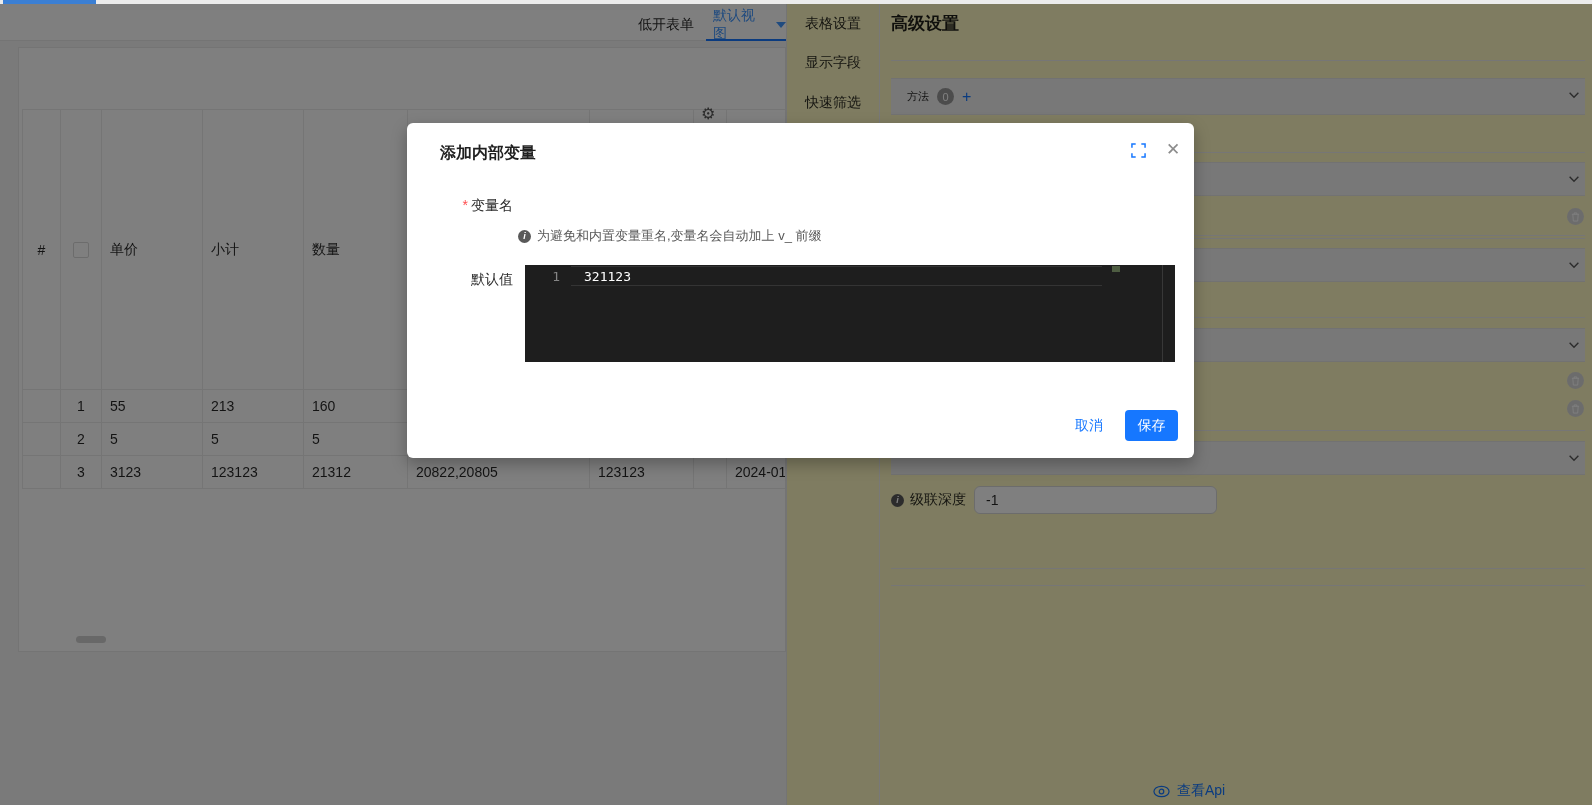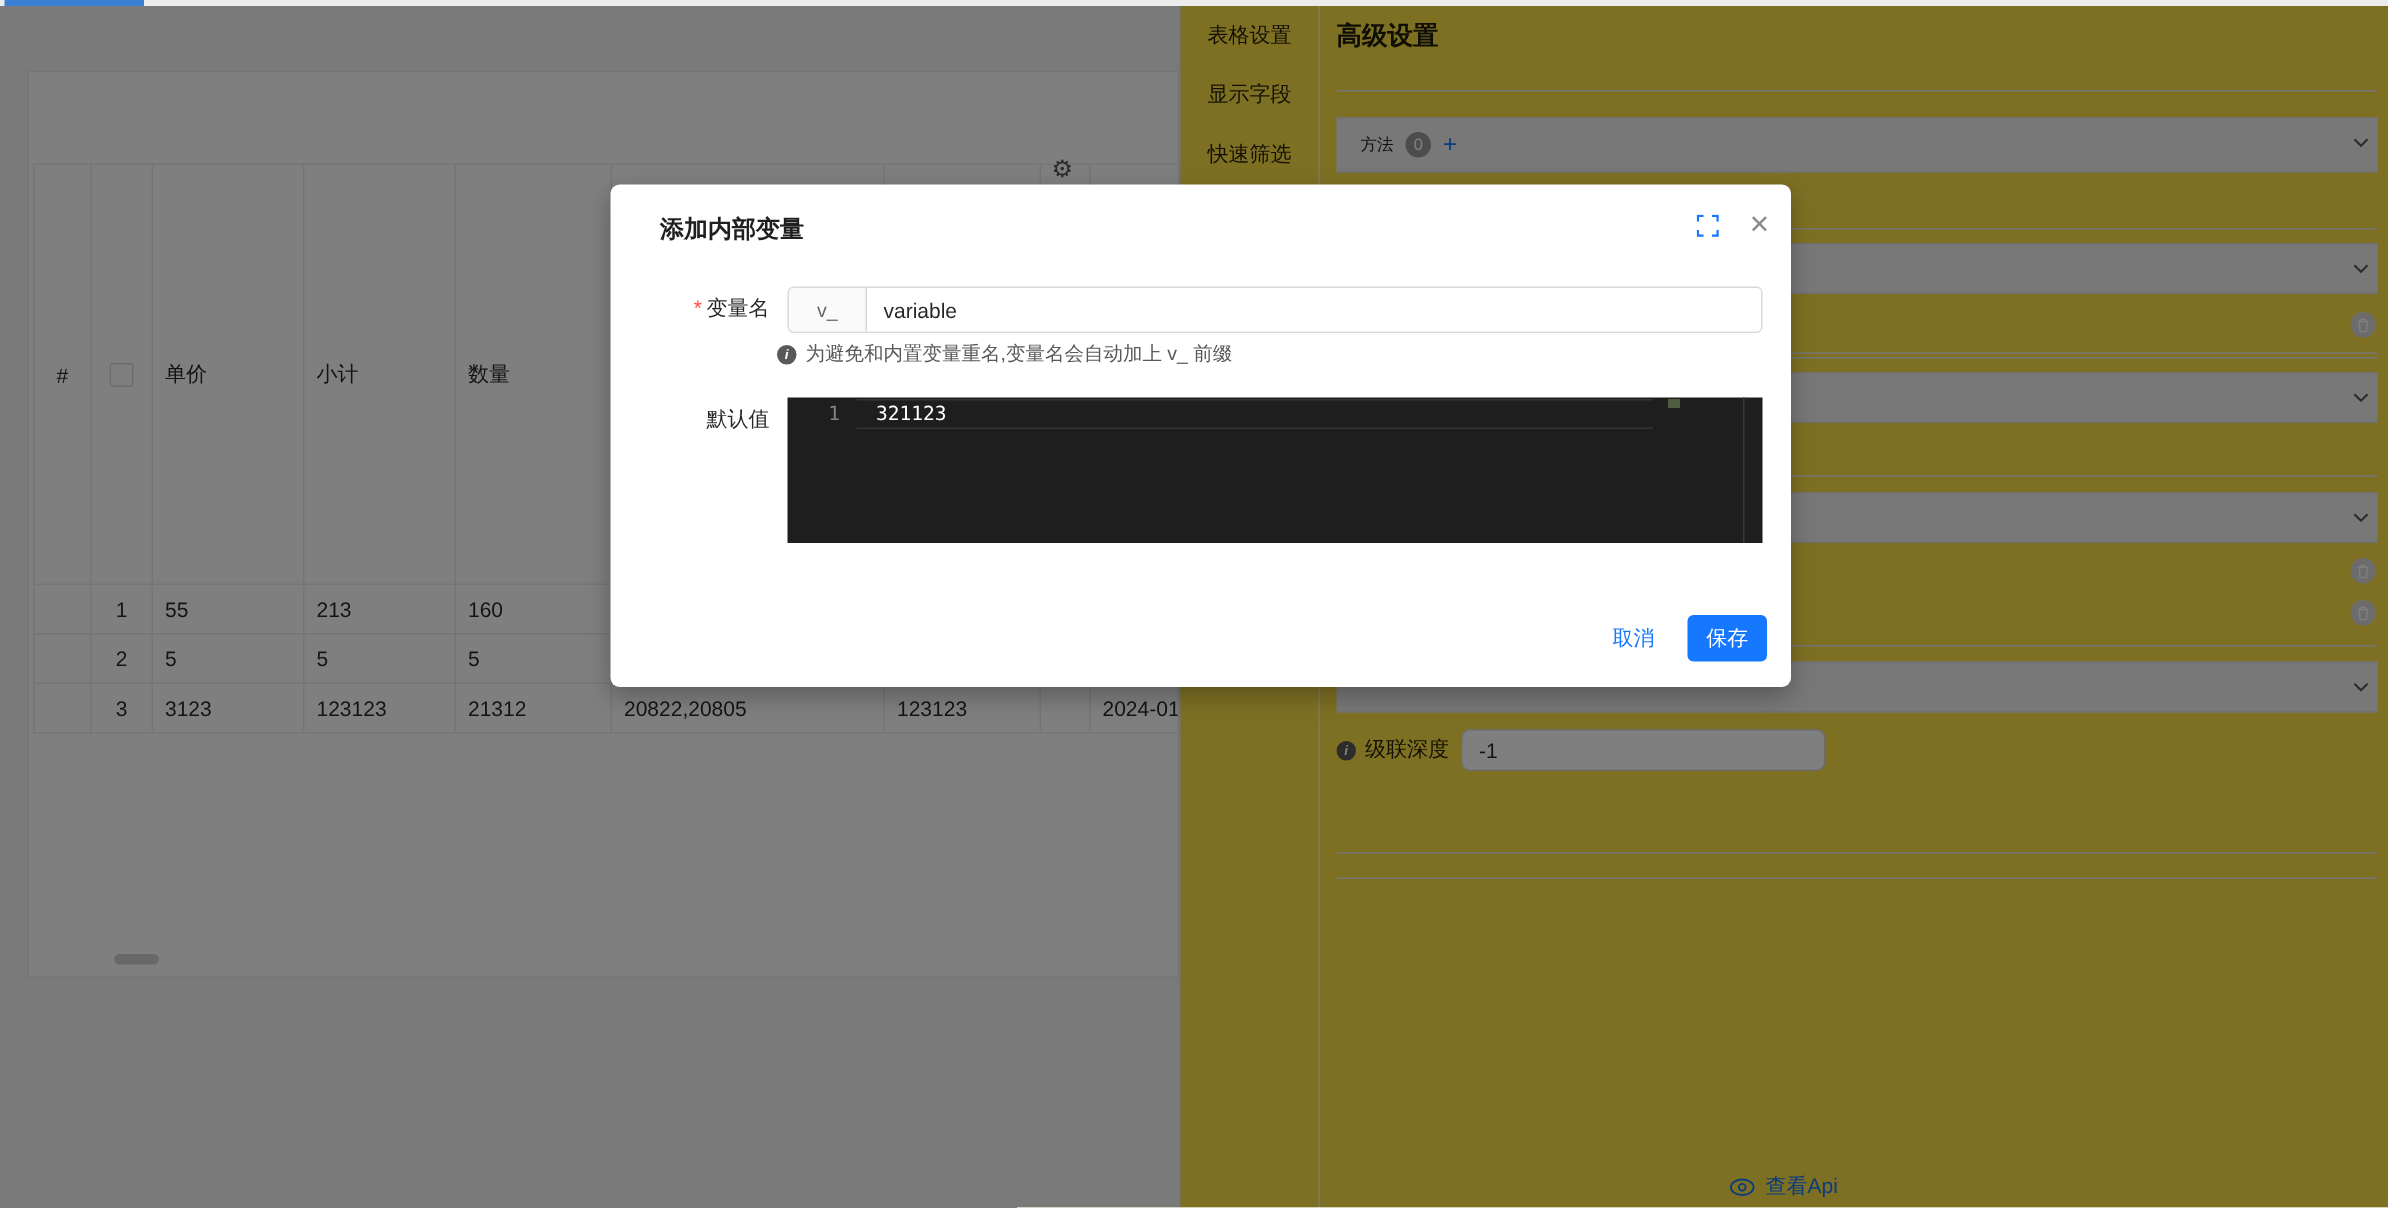--- a/index.html
+++ b/index.html
@@ -28,21 +28,21 @@
   table.grid th { height:280px; vertical-align:middle; background:#fff; }
   table.grid td { height:33px; }
   .c-center { text-align:center; }
   .c-left { text-align:left; padding-left:8px; }
   th.c-left { font-weight:bold; }
   .hdr-checkbox { display:inline-block; width:16px; height:16px; border:1px solid #d9d9d9; border-radius:2px; background:#fff; vertical-align:middle; }
   .gear { position:absolute; left:682px; top:58px; font-size:16px; color:#595959; line-height:16px; }
   .hscroll-thumb { position:absolute; left:57px; top:588px; width:30px; height:7px; border-radius:4px; background:#d0d0d0; }
 
   
-  .panel { position:absolute; left:786px; top:4px; width:806px; height:801px; background:#fde047; border-left:1px solid #e8e8e8;text-decoration:underline; }
+  .panel { position:absolute; left:786px; top:4px; width:806px; height:801px; background:#fef9c3; border-left:1px solid #e8e8e8;text-decoration:underline; }
   .panel-sep { position:absolute; left:92px; top:0; width:1px; height:100%; background:#f0f0f0; }
   .menu-item { position:absolute; left:0; width:92px; height:22px; font-size:14px; color:rgba(0,0,0,0.85); text-align:center; cursor:pointer; line-height:22px; }
   .mi-0 { top:8px; } .mi-1 { top:47px; } .mi-2 { top:87px; }
   .panel-title { position:absolute; left:104px; top:8px; font-size:17px; font-weight:bold; color:rgba(0,0,0,0.88); }
   .pline { position:absolute; left:104px; width:694px; height:1px; background:#ededed; }
   .band { position:absolute; left:104px; width:694px; height:34px; background:#f0f0f0; border-top:1px solid #e4e4e4; border-bottom:1px solid #e4e4e4; }
   .band .chev { position:absolute; right:4px; top:9px; }
   .chev svg { display:block; }
   .method-band { top:74px; height:37px; display:flex; align-items:center; }
   .method-label { font-size:11px; color:rgba(0,0,0,0.85); margin-left:16px; }
@@ -81,20 +81,30 @@
   .btn-link { color:#1677ff; font-size:14px; cursor:pointer; background:none; border:none; font-family:Liberation Sans, sans-serif; }
   .btn-primary { width:53px; height:31px; background:#1677ff; color:#fff; border:none; border-radius:4px; font-size:14px; cursor:pointer; font-family:inherit; }
 </style>
 </head>
 <body>
 
 <div class="screen">
 
   <div class="app">
 
+    <div class="tabbar">
+      <div class="tab tab-1">
+        <span>低开表单</span>
+      </div>
+      <div class="tab tab-2">
+        <span>默认视图</span>
+        <span class="tab-caret"></span>
+      </div>
+      <div class="inkbar"></div>
+    </div>
 
     <div class="card">
       <table class="grid">
         <colgroup>
           <col style="width:38px">
             <col style="width:41px">
             <col style="width:101px">
           <col style="width:101px">
             <col style="width:104px">
             <col style="width:182px">
@@ -257,24 +267,20 @@
     <span class="icon-fullscreen">
       <svg width="15" height="15" viewBox="0 0 16 16">
         <path d="M1 5 V1 H5 M11 1 H15 V5 M15 11 V15 H11 M5 15 H1 V11" fill="none" stroke="#1677ff" stroke-width="1.6"></path>
       </svg>
     </span>
     <span class="icon-close">✕</span>
 
     <div class="form-label name-label">
       <span class="req">*</span><span>变量名</span>
     </div>
-    <div class="input-group">
-      <span class="prefix">v_</span>
-      <input class="input-val" value="variable" style="">
-    </div>
     <div class="hint-row">
       <span class="info-dot">i</span>
       <span>为避免和内置变量重名,变量名会自动加上 v_ 前缀</span>
     </div>
 
     <div class="form-label default-label">默认值</div>
     <div class="editor">
       <div class="cur-line"></div>
       <div class="gutter-num">1</div>
       <div class="code-text">321123</div>

